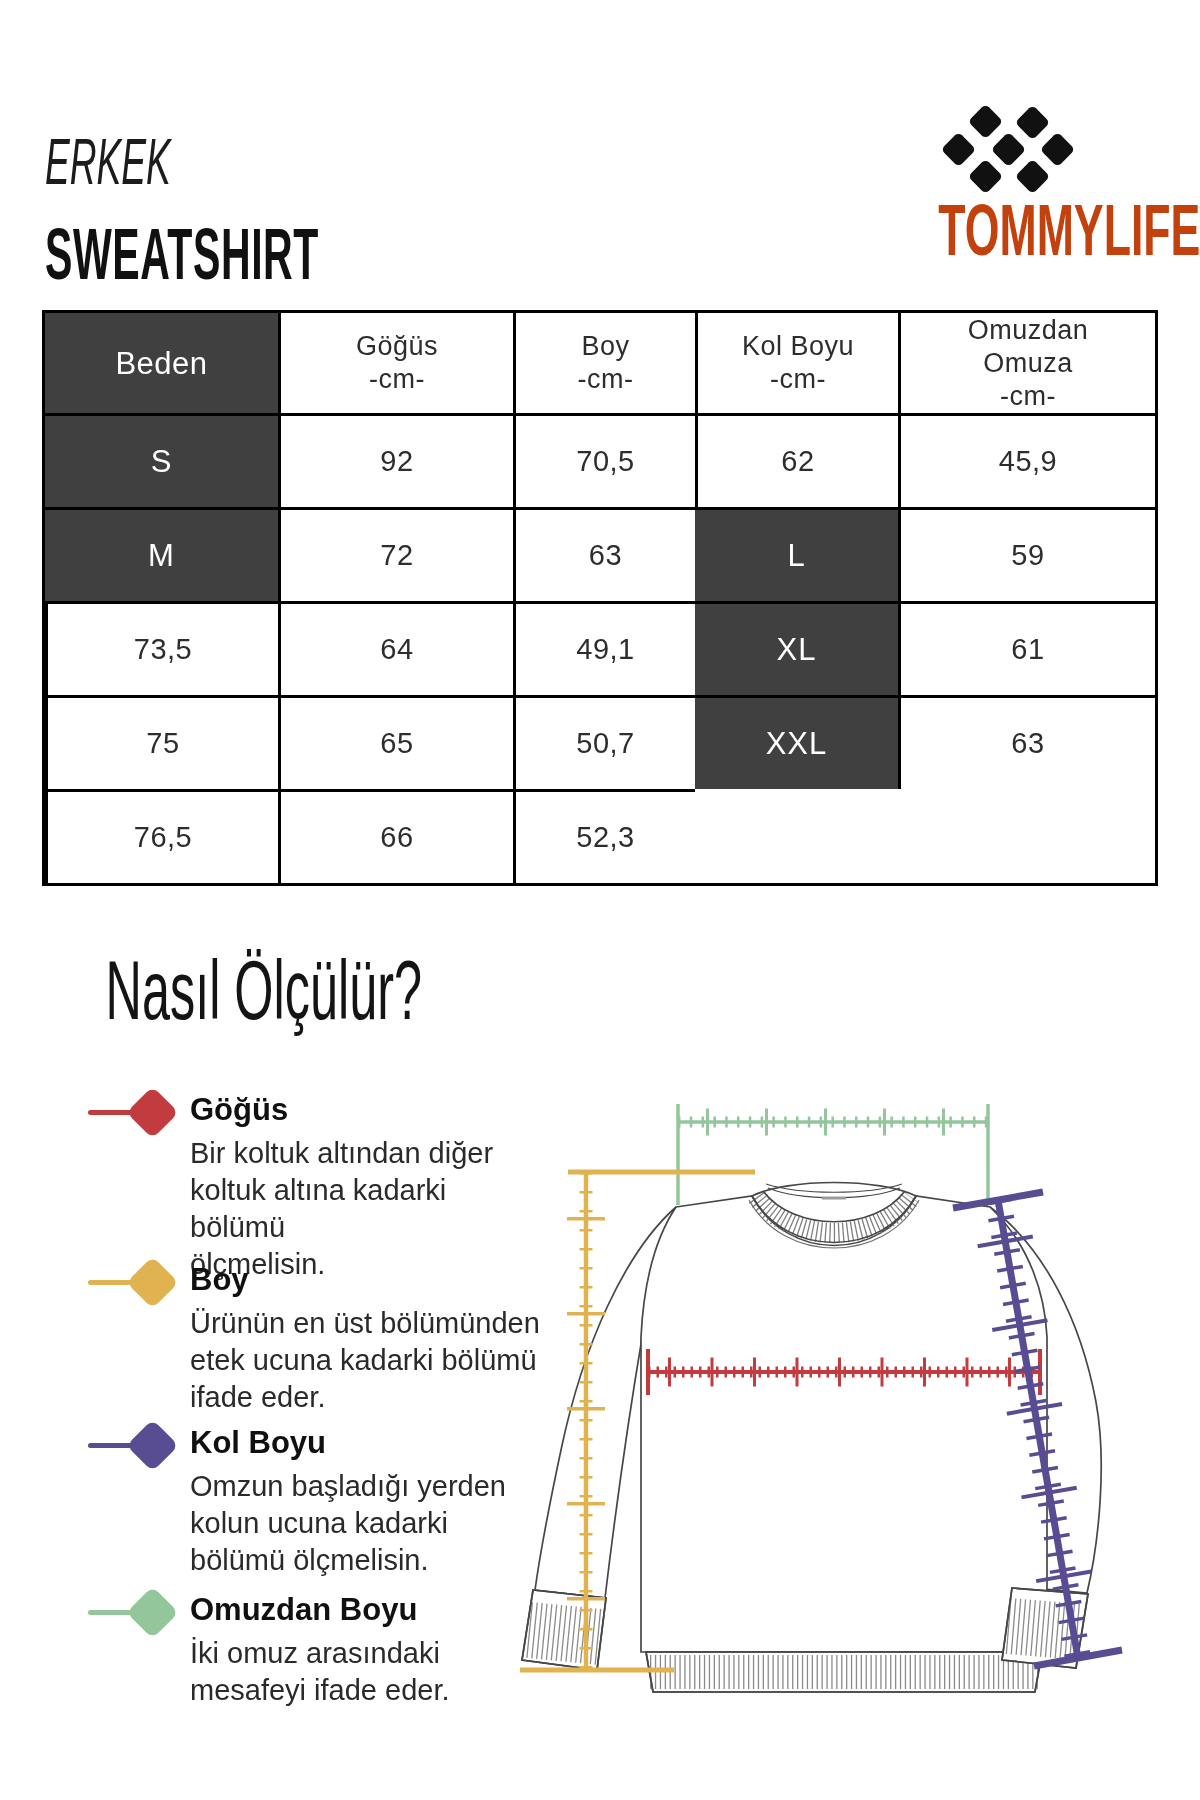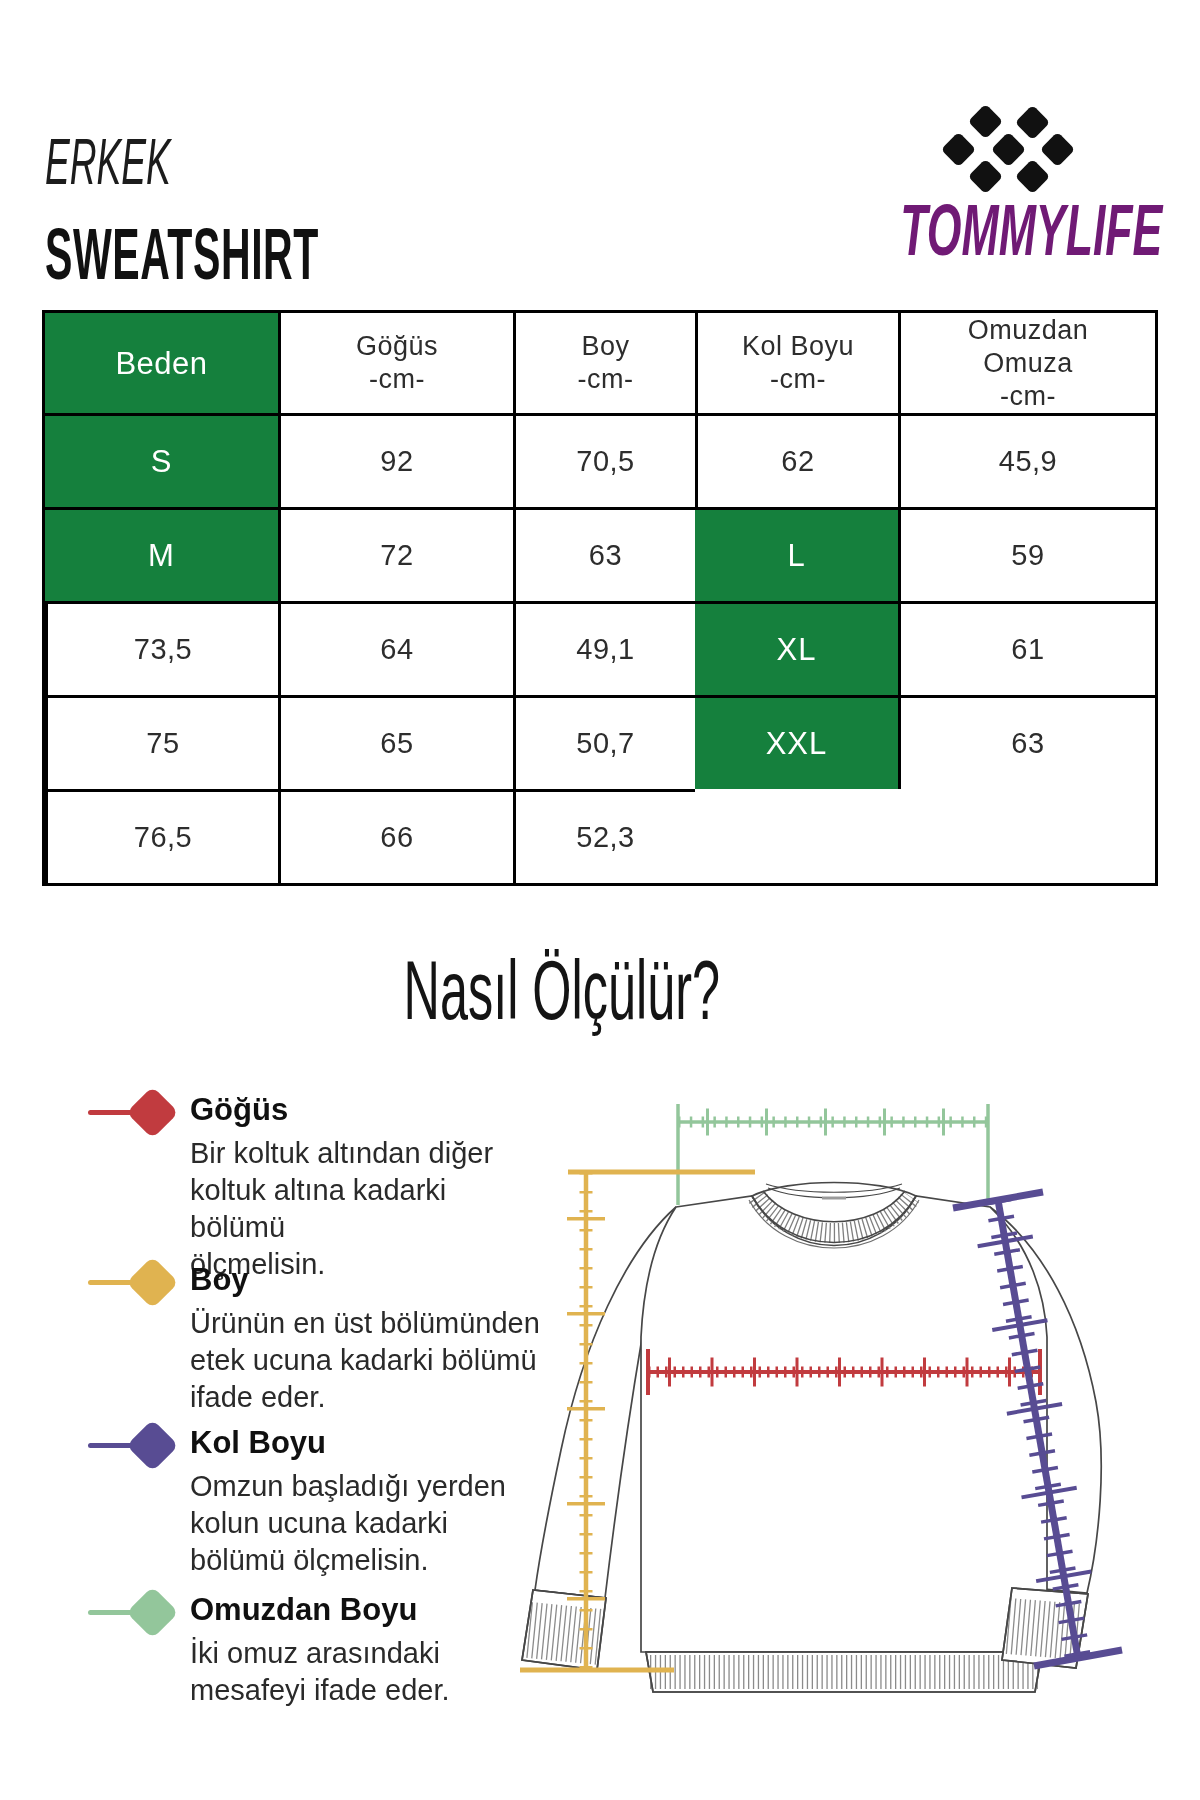--- a/index.html
+++ b/index.html
@@ -3,36 +3,36 @@
 <meta charset="utf-8">
 <style>
   html,body{margin:0;padding:0;background:#fff;}
   body{width:1200px;height:1800px;position:relative;font-family:"Liberation Sans",sans-serif;overflow:hidden;}
   .abs{position:absolute;}
   
   .cat-title{left:45px;top:130px;font-size:64px;color:#1c1c1c;font-weight:400;line-height:1;font-style:italic;}
   .cat-title .cond{display:inline-block;transform:scaleX(.58);transform-origin:left center;white-space:nowrap;}
   .prod-title{left:45px;top:218px;font-size:72px;color:#111;font-weight:800;line-height:1;}
   .prod-title .cond{display:inline-block;transform:scaleX(.57);transform-origin:left center;white-space:nowrap;letter-spacing:1px;}
-  .brand{left:820px;top:194px;width:300px;text-align:center;font-size:72px;font-weight:800;color:#701a75;line-height:1;font-style:italic;}
+  .brand{left:858px;top:194px;width:300px;text-align:center;font-size:72px;font-weight:800;color:#c2410c;line-height:1;}
   .brand .cond{display:inline-block;transform:scaleX(.62);transform-origin:center center;white-space:nowrap;}
   .logo-svg{left:925px;top:96px;}
   
   .size-table{left:42px;top:310px;width:1110px;border:3px solid #000;display:grid;
               grid-template-columns:233px 235px 182px 203px 257px;grid-template-rows:100px repeat(5,94px);background:#fff;}
   .cell{display:flex;align-items:center;justify-content:center;text-align:center;}
   .cell.bl{border-left:3px solid #000;}
   .cell.bt{border-top:3px solid #000;}
-  .cell.dark{background:#15803d;color:#fff;}
+  .cell.dark{background:#404040;color:#fff;}
   .th{font-size:27px;color:#2d2d2d;line-height:33px;white-space:pre-line;letter-spacing:.5px;}
   .th.dark{font-size:31px;color:#fff;}
   .td{font-size:29px;color:#2d2d2d;letter-spacing:.5px;}
   .size-lab{font-size:31px;letter-spacing:1px;}
   
-  .how-title{left:0;top:948px;width:1124px;text-align:center;font-size:84px;color:#141414;font-weight:400;line-height:1;}
+  .how-title{left:0;top:948px;width:1124px;font-size:84px;color:#141414;font-weight:400;line-height:1;}
   .how-title .cond{display:inline-block;transform:scaleX(.60);transform-origin:center center;white-space:nowrap;}
   
   .legend-item{position:absolute;left:0;width:540px;height:168px;}
   .legend-line{position:absolute;left:88px;top:24px;width:64px;height:5px;border-radius:3px;}
   .legend-diamond{position:absolute;left:134px;top:8px;width:37px;height:37px;border-radius:8px;transform:rotate(45deg);}
   .legend-title{position:absolute;left:190px;top:6px;font-size:31px;font-weight:700;color:#101010;}
   .legend-desc{position:absolute;left:190px;top:49px;font-size:29px;line-height:37px;color:#2a2a2a;white-space:pre-line;}
   
   .diagram{left:440px;top:990px;}
 </style>

